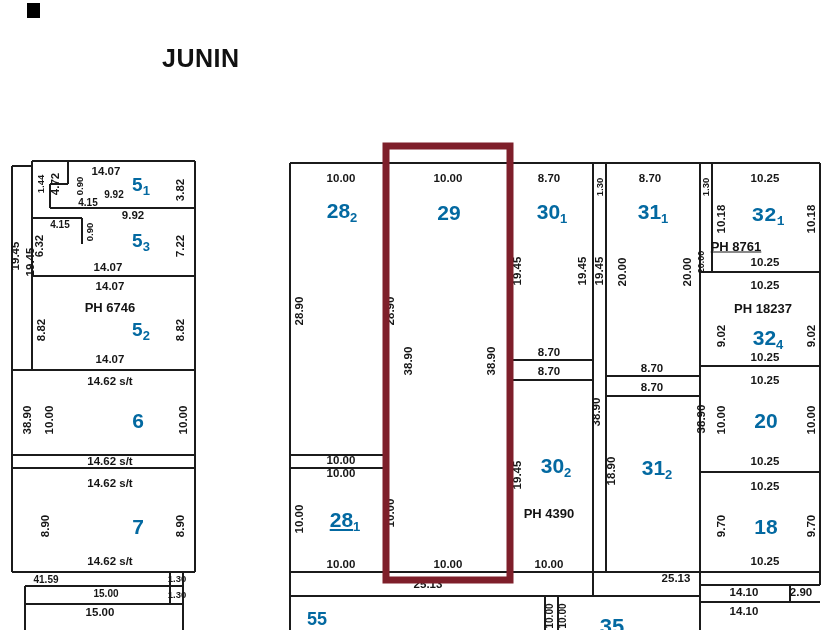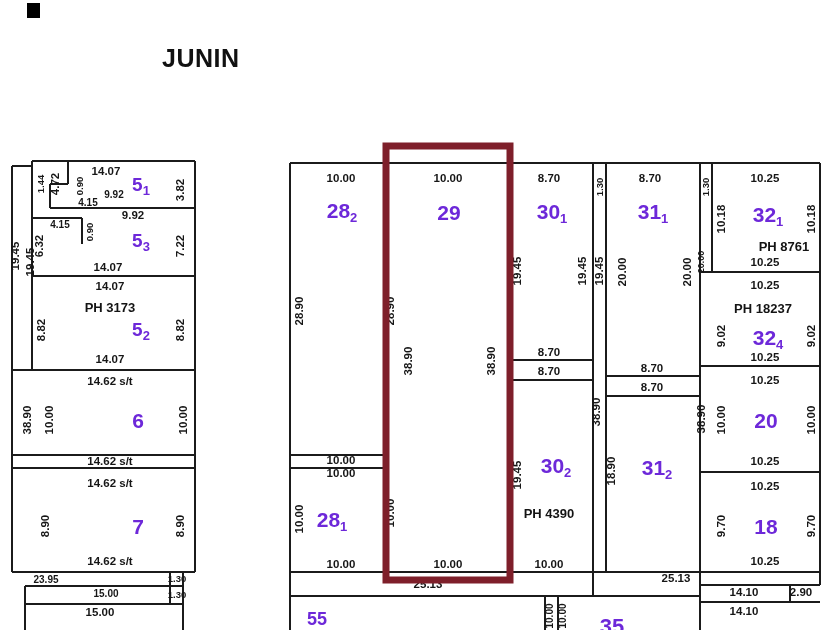--- a/index.html
+++ b/index.html
@@ -11,21 +11,21 @@
   svg.layer{position:absolute;left:0;top:0;}
   #lines{z-index:1;}
   #labels{position:absolute;left:0;top:0;width:840px;height:630px;z-index:2;}
   #hl{z-index:3;pointer-events:none;}
   .dim{position:absolute;transform:translate(-50%,-50%);font-size:11.5px;font-weight:700;
        color:#161616;white-space:nowrap;line-height:1;}
   .dim.rot{transform:translate(-50%,-50%) rotate(-90deg);}
   .ph{position:absolute;transform:translate(-50%,-50%);font-size:13px;font-weight:700;
       color:#141414;white-space:nowrap;line-height:1;}
   .plabel{position:absolute;transform:translate(-50%,-50%);font-size:21px;font-weight:800;
-      color:#6d28d9;white-space:nowrap;line-height:1;}
+      color:#0369a1;white-space:nowrap;line-height:1;}
   .plabel sub{font-size:13px;font-weight:800;vertical-align:-4px;}
 </style>
 </head>
 <body>
 
 <div class="stage">
 
   <div class="corner-mark"></div>
   <div class="hdr-title">JUNIN</div>
 
@@ -104,21 +104,21 @@
       <span class="dim" style="left: 110px; top: 360px;">14.07</span>
       <span class="dim" style="left: 110px; top: 382px;">14.62 s/t</span>
       <span class="dim rot" style="left: 28px; top: 420px;">38.90</span>
       <span class="dim rot" style="left: 50px; top: 420px;">10.00</span>
       <span class="dim rot" style="left: 184px; top: 420px;">10.00</span>
       <span class="dim" style="left: 110px; top: 462px;">14.62 s/t</span>
       <span class="dim" style="left: 110px; top: 484px;">14.62 s/t</span>
       <span class="dim rot" style="left: 46px; top: 526px;">8.90</span>
       <span class="dim rot" style="left: 181px; top: 526px;">8.90</span>
       <span class="dim" style="left: 110px; top: 562px;">14.62 s/t</span>
-      <span class="dim" style="left: 46px; top: 580px; font-size: 10px;">23.95</span>
+      <span class="dim" style="left: 46px; top: 580px; font-size: 10px;">41.59</span>
       <span class="dim" style="left: 177px; top: 579px; font-size: 9.5px;">1.30</span>
       <span class="dim" style="left: 106px; top: 594px; font-size: 10px;">15.00</span>
       <span class="dim" style="left: 177px; top: 595px; font-size: 9.5px;">1.30</span>
       <span class="dim" style="left: 100px; top: 613px;">15.00</span>
       <span class="dim" style="left: 341px; top: 179px;">10.00</span>
       <span class="dim" style="left: 448px; top: 179px;">10.00</span>
       <span class="dim" style="left: 549px; top: 179px;">8.70</span>
       <span class="dim rot" style="left: 600px; top: 187px; font-size: 9.5px;">1.30</span>
       <span class="dim" style="left: 650px; top: 179px;">8.70</span>
       <span class="dim rot" style="left: 706px; top: 187px; font-size: 9.5px;">1.30</span>
@@ -163,40 +163,40 @@
       <span class="dim" style="left: 341px; top: 565px;">10.00</span>
       <span class="dim" style="left: 448px; top: 565px;">10.00</span>
       <span class="dim" style="left: 549px; top: 565px;">10.00</span>
       <span class="dim" style="left: 428px; top: 585px;">25.13</span>
       <span class="dim" style="left: 676px; top: 579px;">25.13</span>
       <span class="dim" style="left: 744px; top: 593px;">14.10</span>
       <span class="dim" style="left: 801px; top: 593px;">2.90</span>
       <span class="dim" style="left: 744px; top: 612px;">14.10</span>
       <span class="dim rot" style="left: 550px; top: 616px; font-size: 10px;">10.00</span>
       <span class="dim rot" style="left: 563px; top: 616px; font-size: 10px;">10.00</span>
-      <span class="ph" style="left: 110px; top: 307px;">PH 3173</span>
-      <span class="ph" style="left: 784px; top: 246px;">PH 8761</span>
+      <span class="ph" style="left: 110px; top: 307px;">PH 6746</span>
+      <span class="ph" style="left: 736px; top: 246px; text-decoration: underline;">PH 8761</span>
       <span class="ph" style="left: 763px; top: 308px;">PH 18237</span>
       <span class="ph" style="left: 549px; top: 513px;">PH 4390</span>
       <span class="plabel" style="left: 141px; top: 186px; font-size: 19px;">5<sub>1</sub></span>
       <span class="plabel" style="left: 141px; top: 242px; font-size: 19px;">5<sub>3</sub></span>
       <span class="plabel" style="left: 141px; top: 331px; font-size: 19px;">5<sub>2</sub></span>
       <span class="plabel" style="left: 138px; top: 420px;">6</span>
       <span class="plabel" style="left: 138px; top: 526px;">7</span>
       <span class="plabel" style="left: 342px; top: 212px;">28<sub>2</sub></span>
       <span class="plabel" style="left: 449px; top: 212px;">29</span>
       <span class="plabel" style="left: 552px; top: 213px;">30<sub>1</sub></span>
       <span class="plabel" style="left: 653px; top: 213px;">31<sub>1</sub></span>
-      <span class="plabel" style="left: 768px; top: 216px;">32<sub>1</sub></span>
+      <span class="plabel" style="left: 768px; top: 216px; font-family: Liberation Mono, monospace;">32<sub>1</sub></span>
       <span class="plabel" style="left: 768px; top: 339px;">32<sub>4</sub></span>
       <span class="plabel" style="left: 766px; top: 420px;">20</span>
       <span class="plabel" style="left: 766px; top: 526px;">18</span>
       <span class="plabel" style="left: 556px; top: 467px;">30<sub>2</sub></span>
       <span class="plabel" style="left: 657px; top: 469px; text-align: right;">31<sub>2</sub></span>
-      <span class="plabel" style="left: 332px; top: 521px;">28<sub>1</sub></span>
+      <span class="plabel" style="left: 345px; top: 521px; text-decoration: underline;">28<sub>1</sub></span>
       <span class="plabel" style="left: 317px; top: 619px; font-size: 18px;">55</span>
       <span class="plabel" style="left: 612px; top: 627px; font-size: 22px;">35</span>
     </div>
 
   <svg id="hl" class="layer" width="840" height="630">
     <rect x="386" y="146" width="124" height="434" fill="none" stroke-width="7" stroke="#7e1f2a"></rect>
   </svg>
 
 </div>
 

